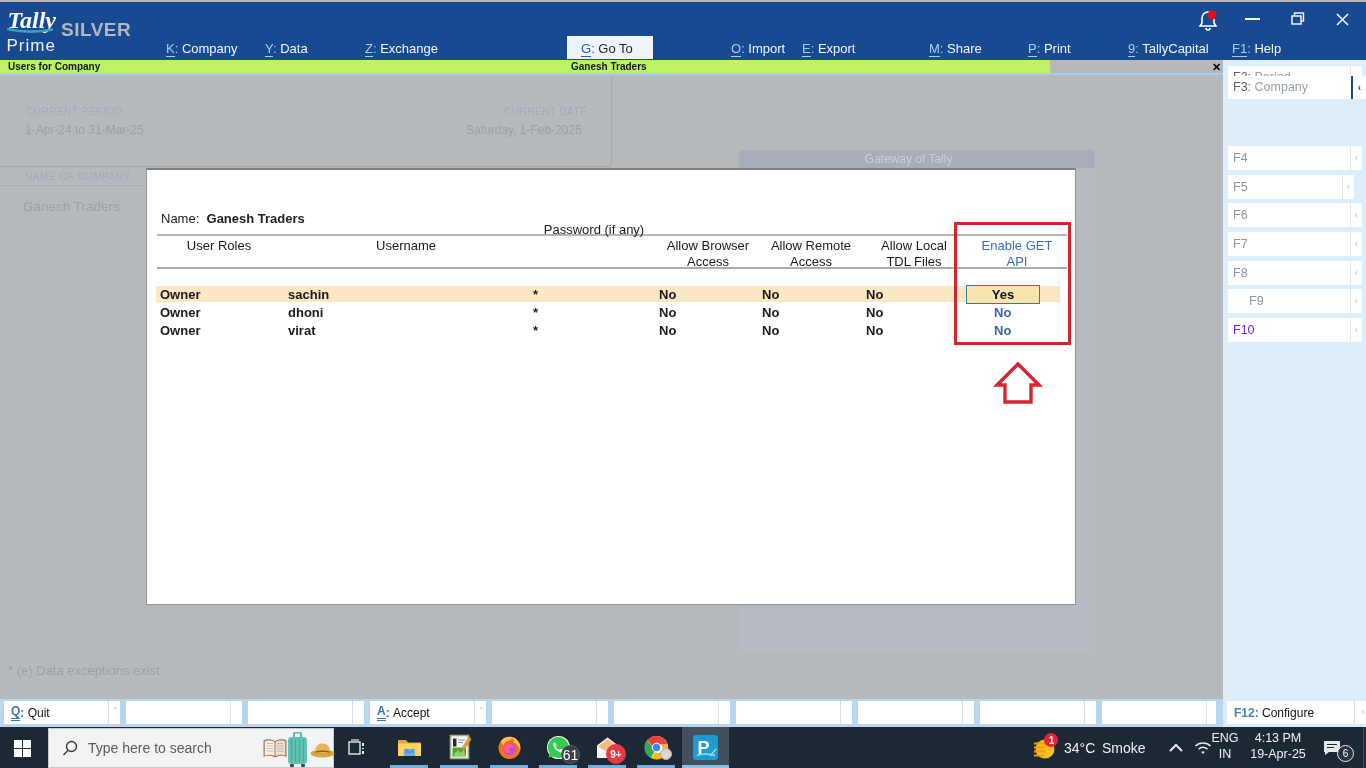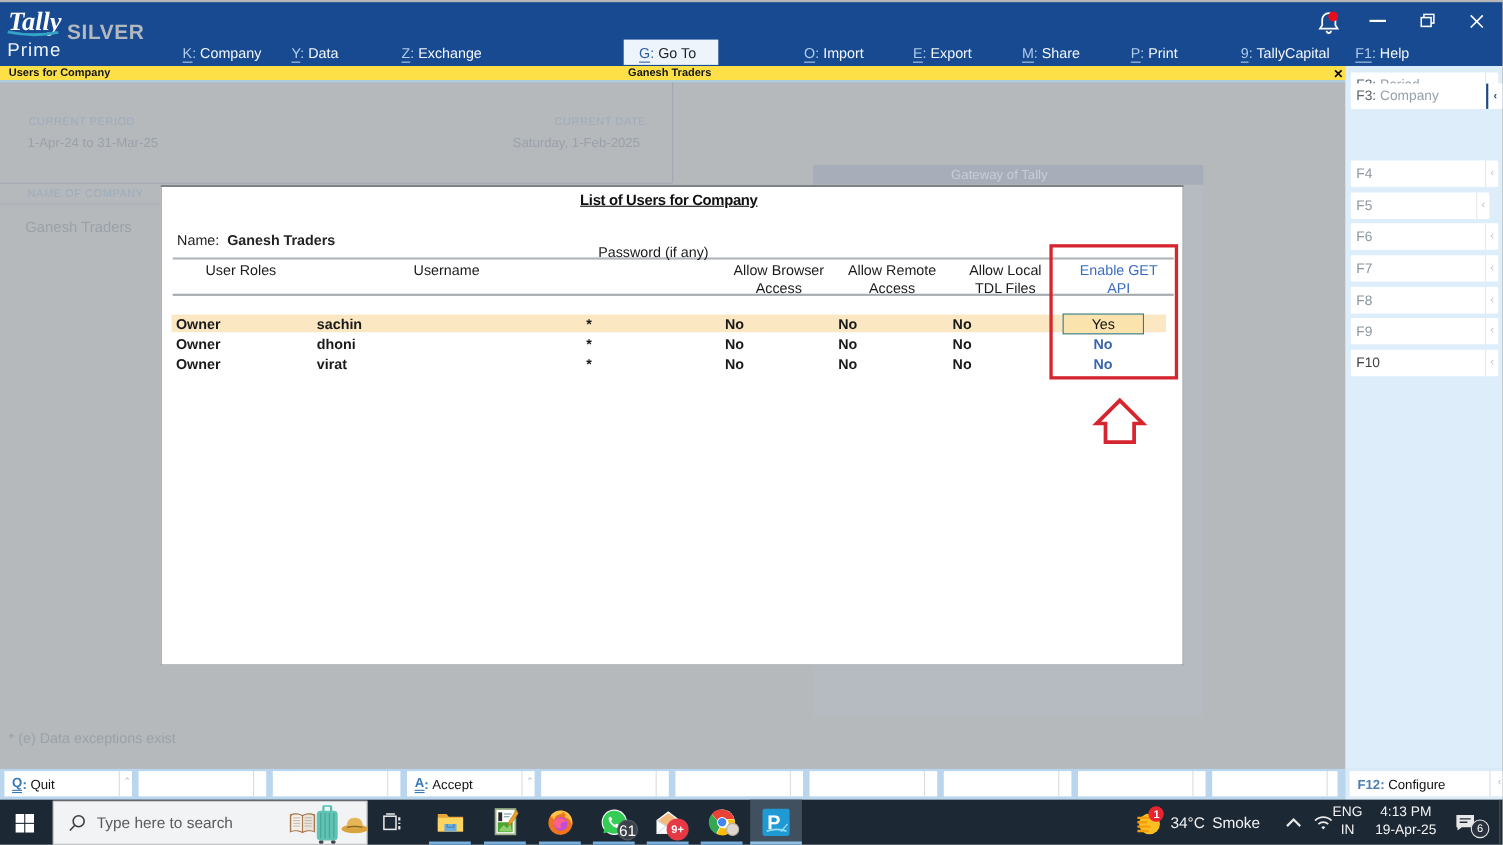--- a/index.html
+++ b/index.html
@@ -32,21 +32,21 @@
     <text x="0.5" y="45" font-family="Liberation Sans,sans-serif" font-size="17" letter-spacing="1" fill="#eef3fa">Prime</text>
   </svg>
   <div class="a" style="left:61px;top:17px;font-size:19px;font-weight:bold;color:#b3b8bf;letter-spacing:0.5px">SILVER</div>
 
   <div class="menu a" style="left:166px;top:39px"><b>K</b><i>:</i> Company</div>
   <div class="menu a" style="left:265px;top:39px"><b>Y</b><i>:</i> Data</div>
   <div class="menu a" style="left:365px;top:39px"><b>Z</b><i>:</i> Exchange</div>
   <div class="a" style="left:567px;top:34px;width:86px;height:23px;background:#eef4fb;"></div>
   <div class="menu a" style="left:581px;top:39px;color:#1e2227"><b style="color:#2e62a8;border-color:#2e62a8">G</b><i style="color:#2e62a8">:</i> Go To</div>
   <div class="menu a" style="left:731px;top:39px"><b>O</b><i>:</i> Import</div>
-  <div class="menu a" style="left:830px;top:39px"><b>E</b><i>:</i> Export</div>
+  <div class="menu a" style="left:802px;top:39px"><b>E</b><i>:</i> Export</div>
   <div class="menu a" style="left:929px;top:39px"><b>M</b><i>:</i> Share</div>
   <div class="menu a" style="left:1028px;top:39px"><b>P</b><i>:</i> Print</div>
   <div class="menu a" style="left:1128px;top:39px"><b>9</b><i>:</i> TallyCapital</div>
   <div class="menu a" style="left:1232px;top:39px"><b>F1</b><i>:</i> Help</div>
 
   <svg class="a" style="left:1196px;top:6px" width="24" height="24" viewBox="0 0 24 24">
     <path d="M12 4 a6 6 0 0 0 -6 6 v5 l-2 3 h16 l-2 -3 v-5 a6 6 0 0 0 -6 -6" fill="none" stroke="#fff" stroke-width="1.6"></path>
     <path d="M10 20 a2 2 0 0 0 4 0" fill="none" stroke="#fff" stroke-width="1.6"></path>
     <circle cx="16" cy="7" r="4.5" fill="#e80c1c"></circle>
   </svg>
@@ -54,21 +54,21 @@
   <div class="a" style="left:1245px;top:16px;width:15px;height:2px;background:#fff"></div>
   <svg class="a" style="left:1291px;top:10px" width="14" height="14" viewBox="0 0 14 14">
     <rect x="3.5" y="1" width="9" height="8" fill="none" stroke="#fff" stroke-width="1.4"></rect>
     <rect x="1" y="4" width="9" height="8" fill="#174a90" stroke="#fff" stroke-width="1.4"></rect>
   </svg>
   <svg class="a" style="left:1336px;top:11px" width="13" height="13" viewBox="0 0 13 13">
     <path d="M1 1 L12 12 M12 1 L1 12" stroke="#fff" stroke-width="1.5"></path>
   </svg>
 </div>
 
-<div class="a" style="left:0;top:60px;width:1223px;height:12.5px;background:#fde047">
+<div class="a" style="left:0;top:60px;width:1050px;height:12.5px;background:#bef264">
   <div class="a" style="left:8px;top:1px;font-size:10px;font-weight:bold;color:#10151c">Users for Company</div>
   <div class="a" style="left:571px;top:1px;font-size:10px;font-weight:bold;color:#10151c">Ganesh Traders</div>
   <div class="a" style="left:1212px;top:1px;font-size:11px;font-weight:bold;color:#000">✕</div>
 </div>
 <div class="a" style="left:0;top:72.5px;width:1223px;height:2px;background:#a9cdec"></div>
 
 <div class="a" style="left:0;top:74.5px;width:1223px;height:624.5px;background:#b5b9bc"></div>
 
 <div class="a fade1" style="left:26px;top:106px">CURRENT PERIOD</div>
 <div class="a fade2" style="left:25px;top:123px">1-Apr-24 to 31-Mar-25</div>
@@ -78,21 +78,20 @@
 <div class="a" style="left:611px;top:74.5px;width:1px;height:91.5px;background:#a0a8b2"></div>
 <div class="a fade1" style="left:25px;top:171px">NAME OF COMPANY</div>
 <div class="a" style="left:0;top:185px;width:146px;height:1px;background:#a8aeb8"></div>
 <div class="a fade2" style="left:23px;top:199px;font-size:13.5px">Ganesh Traders</div>
 <div class="a fade2" style="left:8px;top:663px;font-size:13px">* (e) Data exceptions exist</div>
 
 <div class="a" style="left:739px;top:150px;width:355px;height:502px;background:#b6bac1"></div>
 <div class="a" style="left:739px;top:150px;width:355px;height:18px;line-height:18px;background:#a7aeb9;text-align:center;font-size:12px;color:#c7ced8;text-indent:-16px">Gateway of Tally</div>
 
 <div class="a" style="left:146px;top:168px;width:930px;height:437px;background:#fff;border:1px solid #8f969c;border-top:2px solid #7d8286">
-  <div class="a" style="left:-4px;top:4px;width:930px;text-align:center;font-size:13.5px;font-weight:bold;color:#111;letter-spacing:-0.3px;"><span style="text-decoration:underline">List of Users for Company</span></div>
   <div class="a" style="left:14px;top:41px;font-size:13px;color:#222">Name:&nbsp; <b>Ganesh Traders</b></div>
 
   <div class="a" style="left:10px;top:64px;width:910px;height:2px;background:#b2b6ba"></div>
 
   <div class="hdr" style="left:22px;top:68px;width:100px">User Roles</div>
   <div class="hdr" style="left:209px;top:68px;width:100px">Username</div>
   <div class="hdr" style="left:382px;top:52px;width:130px">Password (if any)</div>
   <div class="hdr" style="left:511px;top:68px;width:100px">Allow Browser<br>Access</div>
   <div class="hdr" style="left:614px;top:68px;width:100px">Allow Remote<br>Access</div>
   <div class="hdr" style="left:717px;top:68px;width:100px">Allow Local<br>TDL Files</div>
@@ -101,21 +100,21 @@
   <div class="a" style="left:10px;top:97px;width:910px;height:1.5px;background:#a8acb0"></div>
 
   <div class="a" style="left:9px;top:116px;width:904px;height:15.5px;background:#fbe7c2"></div>
 
   <div class="rowtxt" style="left:13px;top:117px">Owner</div>
   <div class="rowtxt" style="left:141px;top:117px">sachin</div>
   <div class="rowtxt" style="left:386px;top:117px">*</div>
   <div class="rowtxt" style="left:512px;top:117px">No</div>
   <div class="rowtxt" style="left:615px;top:117px">No</div>
   <div class="rowtxt" style="left:719px;top:117px">No</div>
-  <div class="a" style="left:819px;top:114.5px;width:74px;height:19px;background:#fbe3ad;border:1.5px solid #2e7f96;display:flex;align-items:center;justify-content:center;font-size:13px;font-weight:normal;color:#111">Yes</div>
+  <div class="a" style="left:819px;top:114.5px;width:74px;height:19px;background:#fbe3ad;border:1.5px solid #2e7f96;display:flex;align-items:center;justify-content:center;font-size:13px;font-weight:bold;color:#111">Yes</div>
 
   <div class="rowtxt" style="left:13px;top:135px">Owner</div>
   <div class="rowtxt" style="left:141px;top:135px">dhoni</div>
   <div class="rowtxt" style="left:386px;top:135px">*</div>
   <div class="rowtxt" style="left:512px;top:135px">No</div>
   <div class="rowtxt" style="left:615px;top:135px">No</div>
   <div class="rowtxt" style="left:719px;top:135px">No</div>
   <div class="rowtxt blue" style="left:847px;top:135px">No</div>
 
   <div class="rowtxt" style="left:13px;top:153px">Owner</div>
@@ -134,22 +133,22 @@
 </div>
 
 <div class="a" style="left:1223px;top:60px;width:143px;height:639px;background:#ddeefa"></div>
 <div class="fbtn a" style="left:1228px;top:66px;width:134px;height:23px;line-height:23px;padding-left:5px"><span class="k">F2:</span> Period<span class="ch">‹</span></div>
 <div class="fbtn a" style="left:1228px;top:76px;width:138px;height:23px;line-height:23px;padding-left:5px"><span class="k">F3:</span> Company<span class="ch" style="width:15px;border-left:2px solid #1c4a85;color:#1c4a85;font-weight:bold">‹</span></div>
 <div class="fbtn a" style="left:1228px;top:146px;width:134px;height:24px;line-height:24px;padding-left:5px"><span class="k" style="color:#8c96a0">F4</span><span class="ch">‹</span></div>
 <div class="fbtn a" style="left:1228px;top:175px;width:126px;height:24px;line-height:24px;padding-left:5px"><span class="k" style="color:#8c96a0">F5</span><span class="ch">‹</span></div>
 <div class="fbtn a" style="left:1228px;top:203px;width:134px;height:24px;line-height:24px;padding-left:5px"><span class="k" style="color:#8c96a0">F6</span><span class="ch">‹</span></div>
 <div class="fbtn a" style="left:1228px;top:232px;width:134px;height:24px;line-height:24px;padding-left:5px"><span class="k" style="color:#8c96a0">F7</span><span class="ch">‹</span></div>
 <div class="fbtn a" style="left:1228px;top:261px;width:134px;height:24px;line-height:24px;padding-left:5px"><span class="k" style="color:#8c96a0">F8</span><span class="ch">‹</span></div>
-<div class="fbtn a" style="left:1228px;top:289px;width:134px;height:24px;line-height:24px;padding-left:5px"><span class="k" style="color:#8c96a0">F9</span><span class="ch">‹</span></div>
-<div class="fbtn a" style="left:1228px;top:318px;width:134px;height:24px;line-height:24px;padding-left:5px"><span class="k" style="color:#404040">F10</span><span class="ch">‹</span></div>
+<div class="fbtn a" style="left:1228px;top:289px;width:134px;height:24px;line-height:24px;padding-left:21px"><span class="k" style="color:#8c96a0">F9</span><span class="ch">‹</span></div>
+<div class="fbtn a" style="left:1228px;top:318px;width:134px;height:24px;line-height:24px;padding-left:5px"><span class="k" style="color:#6d28d9">F10</span><span class="ch">‹</span></div>
 
 <div class="a" style="left:0;top:699px;width:1223px;height:28px;background:#b9d6ee">
   <div class="cell" style="left:4px;width:116px"><span style="color:#3a78b5;font-weight:bold;border-bottom:3px double #3a78b5">Q</span><span style="color:#3a78b5;font-weight:bold">:</span>&nbsp;Quit<span class="sep"></span><span class="car">⌃</span></div>
   <div class="cell" style="left:126px;width:116px">
       <span class="sep"></span>
     </div>
   <div class="cell" style="left:248px;width:116px">
       <span class="sep"></span>
     </div>
   <div class="cell" style="left:370px;width:116px"><span style="color:#3a78b5;font-weight:bold;border-bottom:3px double #3a78b5">A</span><span style="color:#3a78b5;font-weight:bold">:</span>&nbsp;Accept<span class="sep"></span><span class="car">⌃</span></div>

